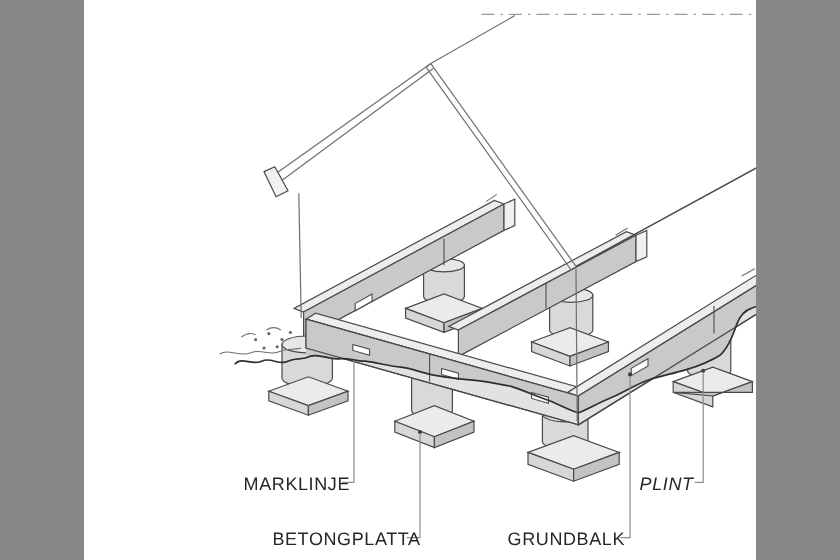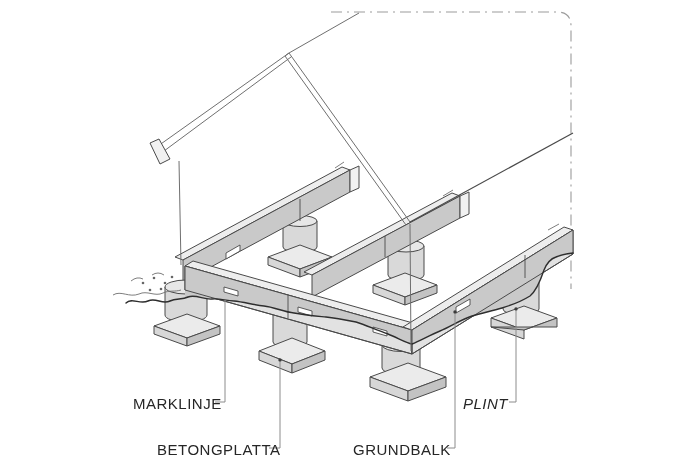--- a/index.html
+++ b/index.html
@@ -1,17 +1,17 @@
 <!DOCTYPE html>
 <html style="--background: #ffffff; --line: #4a4a4a; --line-soft: #6f6f6f; --dash-dot: #9b9b9b; --beam-face: #c9c9c9; --beam-face-below: #e2e2e2; --beam-top: #ededed; --beam-end: #f1f1f1; --concrete: #d9d9d9; --concrete-top: #e7e7e7; --pad-top: #ebebeb; --pad-left: #d7d7d7; --pad-right: #c3c3c3; --ground-line: #2e2e2e; --leader: #8c8c8c; --leader-dot: #3c3c3c; --label-text: #262626;"><head>
 <meta charset="utf-8">
 <style>
   html,body{margin:0;padding:0;background:#888;}
   .stage{
-    position:relative;width:700px;height:467px;margin:0 auto;
+    position:relative;width:560px;height:467px;margin:0 auto;
     background:var(--background,#fff);
     font-family:"Liberation Sans","DejaVu Sans",sans-serif;
     overflow:hidden;
   }
   svg{position:absolute;left:0;top:0;}
   .label{
     position:absolute;
     font-size:15px;
     letter-spacing:.5px;
     color:var(--label-text,#262626);

